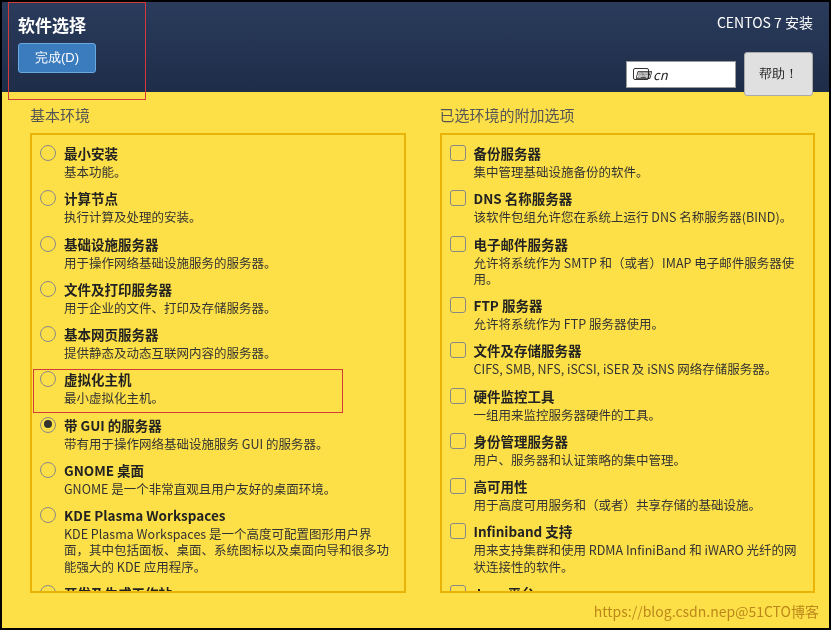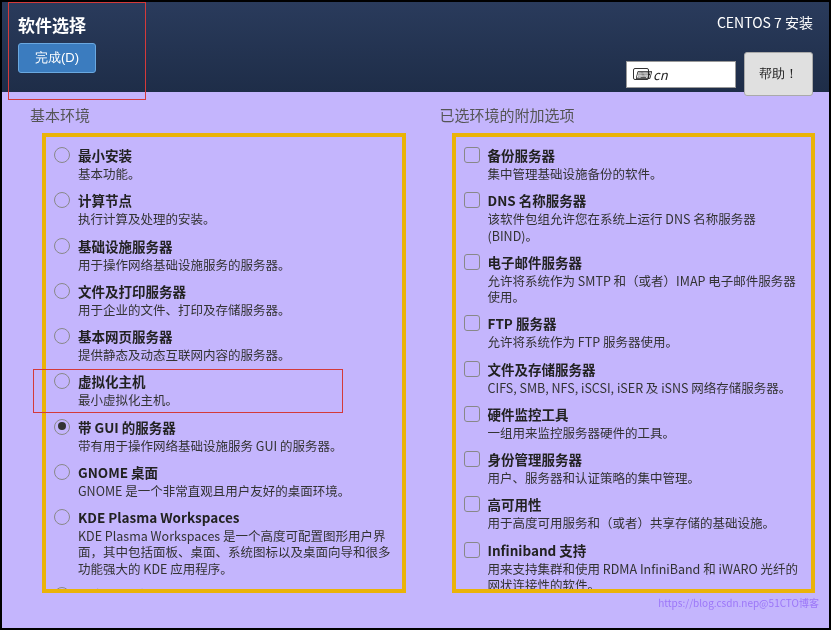--- a/index.html
+++ b/index.html
@@ -7,21 +7,21 @@
   font-family: "Noto Sans CJK SC", "Microsoft YaHei", sans-serif;
   background: #000;
   width: 831px;
   height: 630px;
   overflow: hidden;
 }
 .window {
   width: 827px;
   height: 626px;
   margin: 2px;
-  background: #c4b5fd;
+  background: #fde047;
   display: flex;
   flex-direction: column;
 }
 .topbar {
   background: linear-gradient(#2a3b5c, #1e2d48);
   height: 90px;
   display: flex;
   justify-content: space-between;
   color: #fff;
   padding: 10px 16px 8px 16px;
@@ -110,25 +110,24 @@
   padding: 12px 10px 0 24px;
   overflow-y: auto;
 }
 .column-title {
   font-size: 15px;
   color: #555;
   margin-bottom: 8px;
   font-weight: normal;
 }
 .opt-container {
-  border: 4px solid #eab308;
+  border: 2px solid #eab308;
   height: 460px;
   overflow-y: auto;
   padding: 4px 0;
-  margin-left: 12px;
 }
 .option {
   display: flex;
   padding: 4px 8px 4px 8px;
   gap: 8px;
 }
 .radio, .check {
   width: 16px; height: 16px;
   border: 1.5px solid #888;
   flex-shrink: 0;
@@ -152,24 +151,24 @@
   color: #222;
 }
 .opt-desc {
   font-size: 12.5px;
   color: #333;
   margin-top: 1px;
   line-height: 1.3;
 }
 .watermark {
   position: absolute;
-  bottom: 20px;
+  bottom: 9px;
   right: 12px;
-  color: #8b5cf6;
-  font-size: 10px;
+  color: #a16207;
+  font-size: 14px;
   opacity: 0.7;
 }
 </style>
 </head>
 <body>
 
 <div class="window">
   <div class="topbar">
     <div class="topbar-left">
       <div class="page-title">软件选择</div>

